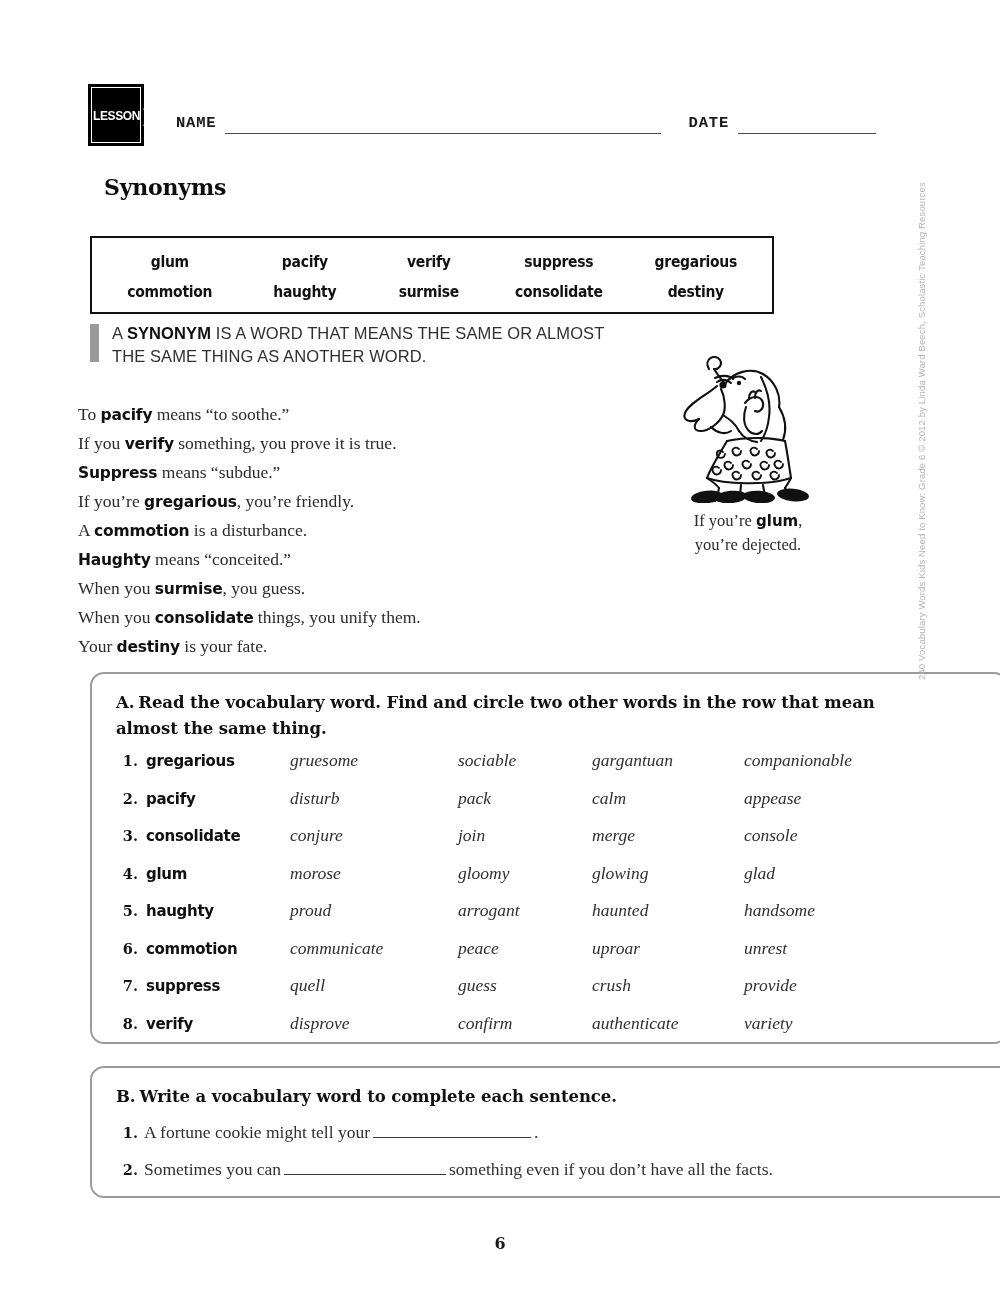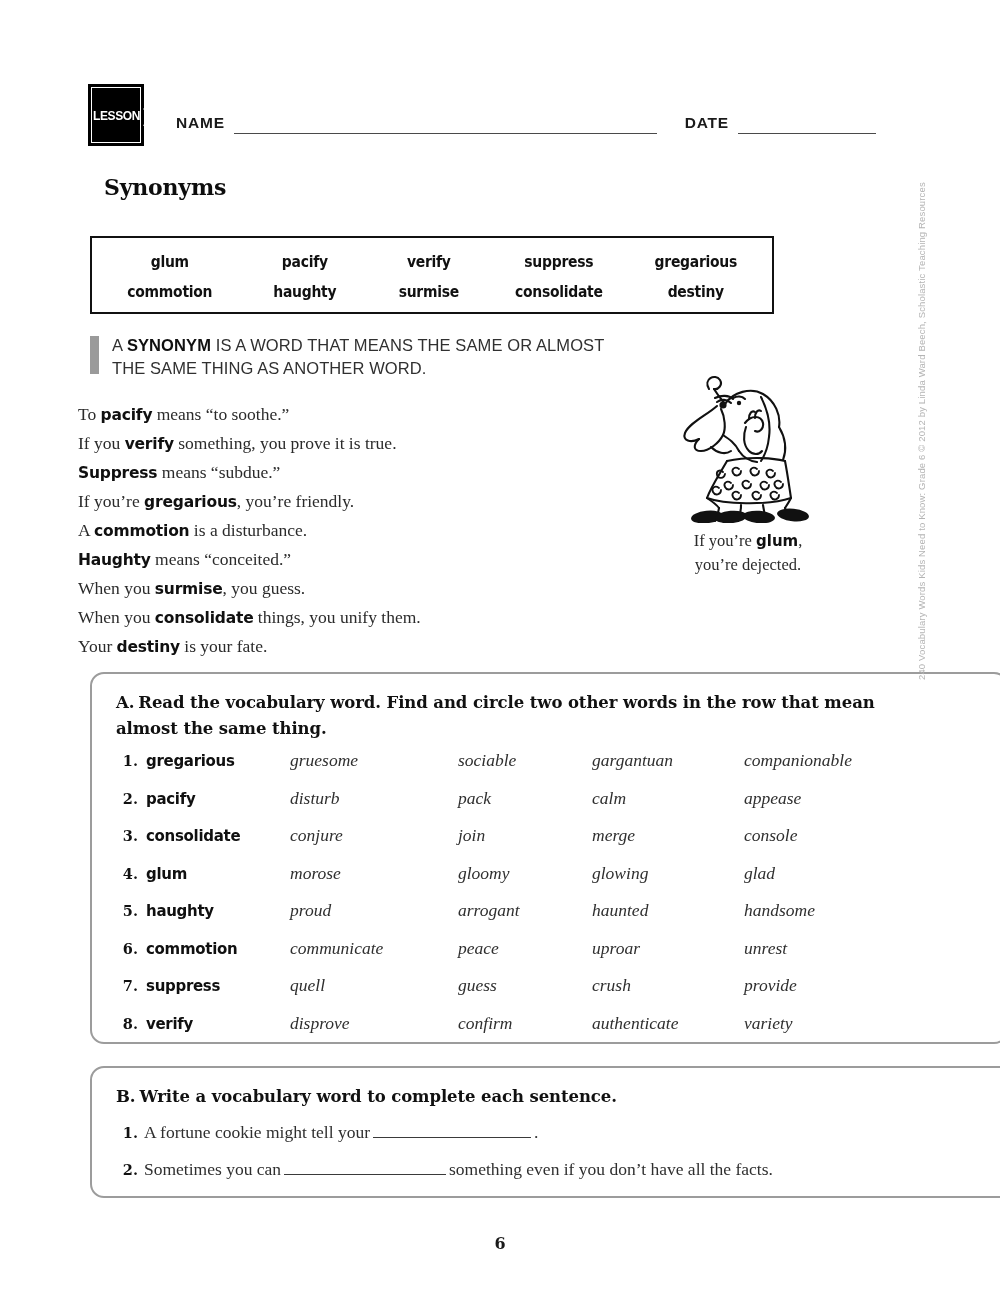--- a/index.html
+++ b/index.html
@@ -65,21 +65,21 @@
 
   .name-row {
     position: absolute;
     left: 88px;
     top: 30px;
     width: 700px;
     display: flex;
     align-items: flex-end;
   }
   .field-label {
-    font-family: Liberation Sans, sans-serif;
+    font-family: Liberation Mono, monospace;
     font-weight: bold;
     font-size: 15.5px;
     letter-spacing: 0.8px;
     white-space: nowrap;
     padding-bottom: 2px;
   }
   .field-rule {
     border-bottom: 1.4px solid #4a4a4a;
     height: 15px;
   }
@@ -127,21 +127,21 @@
   .wb-c0 { width: 140px; }
   .wb-c1 { width: 130px; }
   .wb-c2 { width: 120px; }
   .wb-c3 { width: 140px; }
   .wb-c4 { width: 136px; }
 
   
   #definition {
     position: absolute;
     left: 90px;
-    top: 334px;
+    top: 322px;
     width: 520px;
   }
   .def-bar {
     position: absolute;
     left: 0;
     top: 2px;
     width: 9px;
     height: 38px;
     background: #9a9a9a;
   }
@@ -178,21 +178,21 @@
     font-weight: bold;
     font-size: 15.5px;
     color: #101010;
     letter-spacing: -0.2px;
   }
 
   
   #illo {
     position: absolute;
     left: 648px;
-    top: 365px;
+    top: 345px;
     width: 200px;
   }
   #illo svg { display: block; margin: 0 auto; }
   .illo-caption {
     margin-top: 6px;
     text-align: center;
     font-family: "Liberation Serif", serif;
     font-size: 16.5px;
     line-height: 23px;
     color: #2b2b2b;

